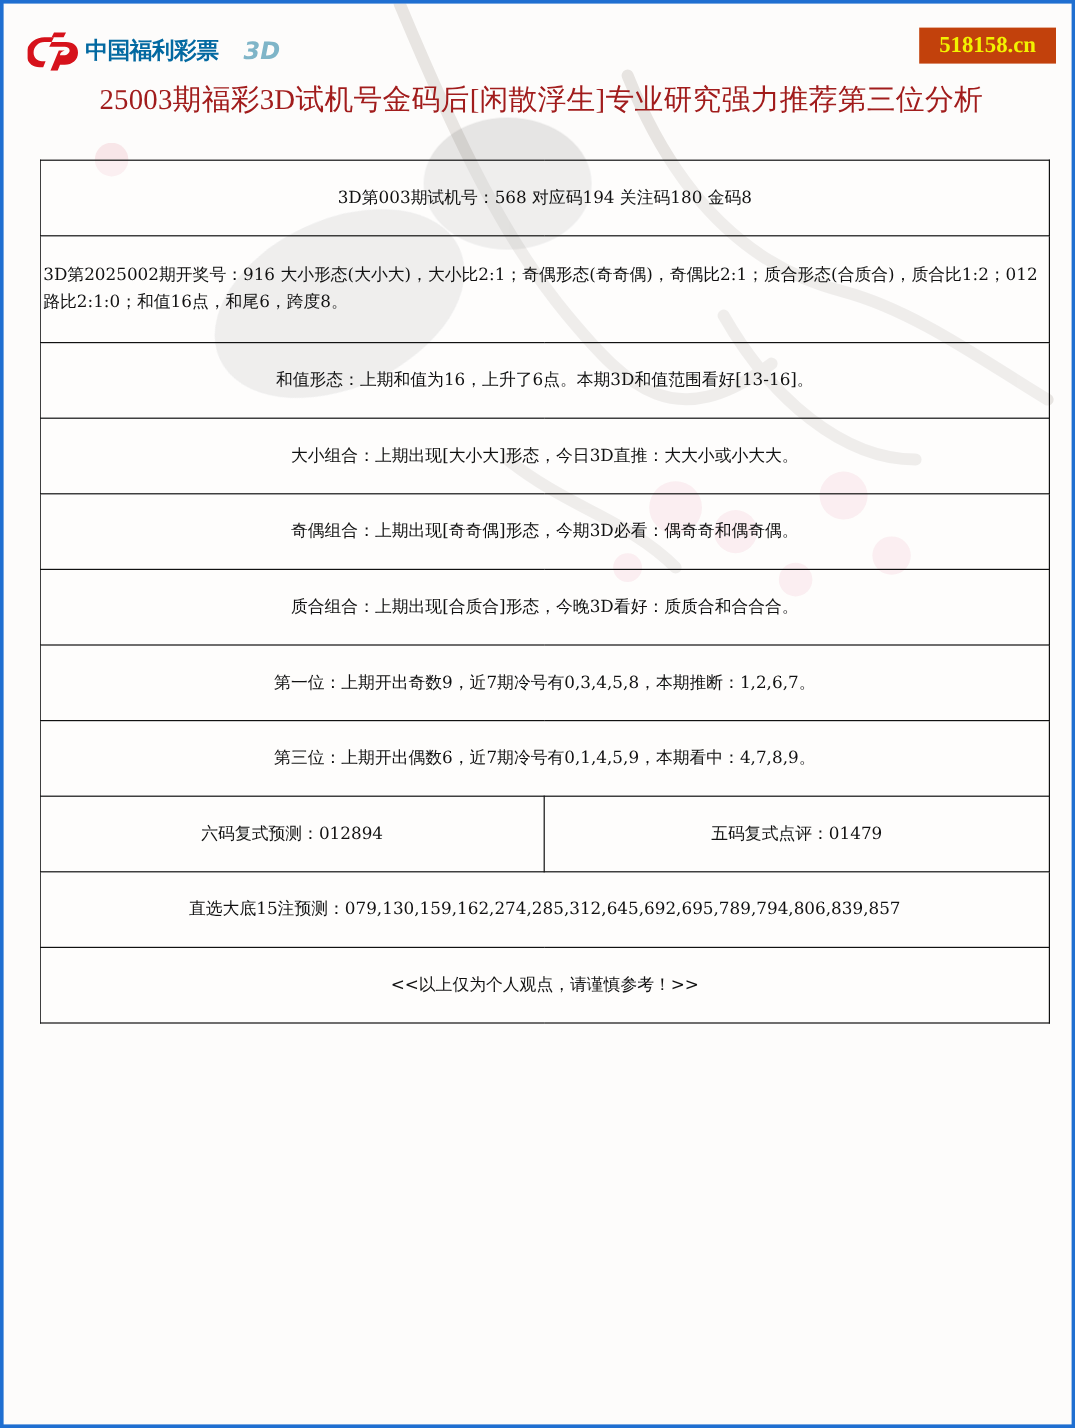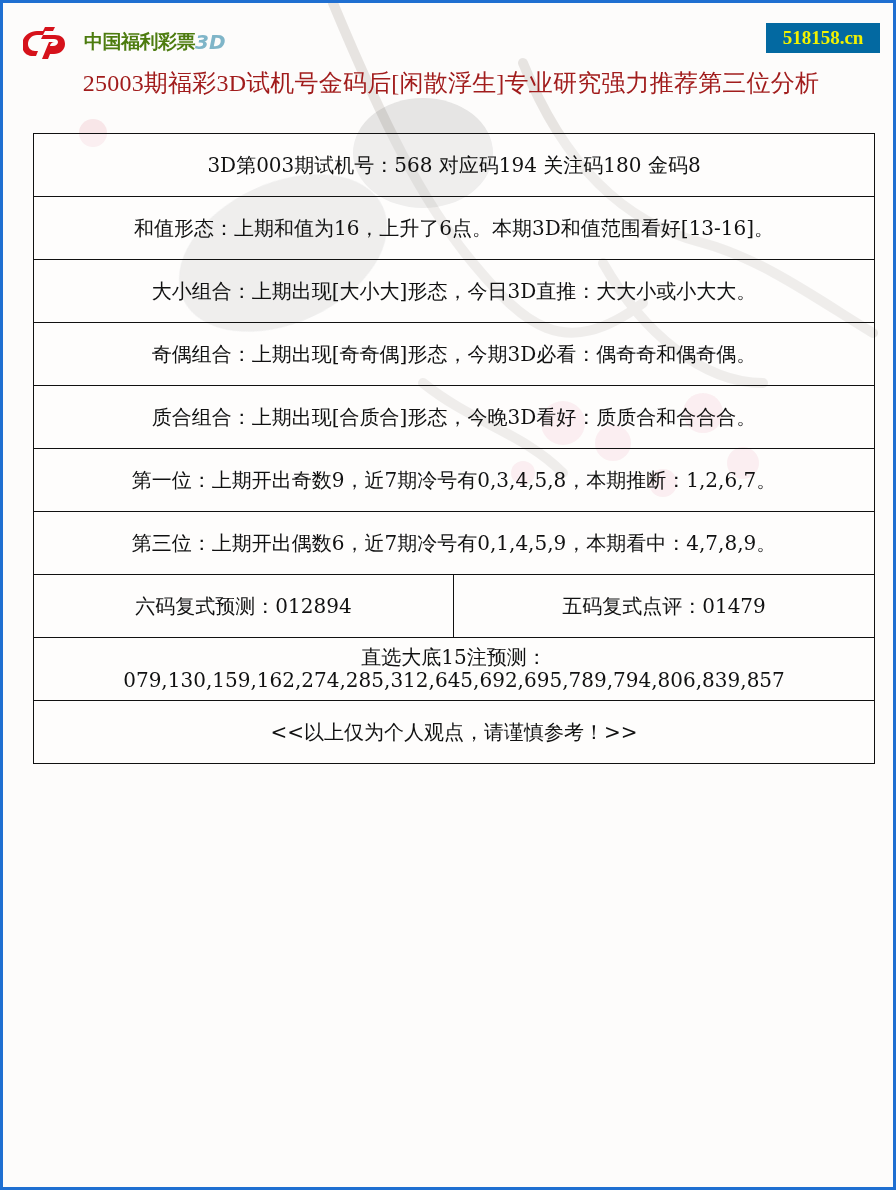--- a/index.html
+++ b/index.html
@@ -10,44 +10,44 @@
   .frame {
     position:absolute; left:0; top:0; width:896px; height:1190px;
     box-sizing:border-box; border:3px solid #1f6fd1;
     background:#fdfcfb; overflow:hidden;
   }
   .bg-art { position:absolute; left:0; top:0; width:896px; height:1190px; pointer-events:none; }
   .header { position:absolute; left:0; top:0; width:896px; height:125px; }
   .logo { position:absolute; left:20px; top:22px; height:34px; display:flex; align-items:center; }
   .logo-mark { width:44px; height:34px; }
   .logo-text {
-    margin-left:17px; font-family:"DejaVu Sans","Liberation Sans",sans-serif;
-    font-weight:bold; font-size:19px; color:#4d7c0f; letter-spacing:-0.5px;
+    margin-left:4px; font-family:"DejaVu Sans","Liberation Sans",sans-serif;
+    font-weight:bold; font-size:19px; color:#0369a1; letter-spacing:-0.5px;
   }
   .logo-3d {
-    margin-left:0; font-family:"DejaVu Sans","Liberation Sans",sans-serif;
+    margin-left:21px; font-family:"DejaVu Sans","Liberation Sans",sans-serif;
     font-style:italic; font-weight:bold; font-size:20px; color:#7fb5c8;
   }
   .site-badge {
     position:absolute; left:763px; top:20px; width:114px; height:30px;
-    background:#0369a1; color:#f2f200; font-family:"Liberation Serif","DejaVu Serif",serif;
+    background:#c2410c; color:#f2f200; font-family:"Liberation Serif","DejaVu Serif",serif;
     font-weight:bold; font-size:19px; line-height:30px; text-align:center;
   }
   .page-title {
     position:absolute; left:0; top:64px; width:896px; text-align:center;
     font-family:"Liberation Serif","DejaVu Serif",serif;
     font-size:24px; color:#a11c1c; letter-spacing:0.2px; white-space:nowrap;
   }
   table.info {
     position:absolute; left:30px; top:130px; width:841px;
     border-collapse:collapse; table-layout:fixed;
     background:rgba(255,255,255,0.35);
   }
   table.info td {
-    border:1px solid #111; padding:0 2px; font-size:20px; color:#111;
+    border:1px solid #111; padding:0 2px; font-size:14px; color:#111;
     text-align:center; vertical-align:middle; line-height:23px;
   }
   table.info td.left { text-align:left; }
   .r64 { height:63px; }
   .r90 { height:89px; }
 </style>
 </head>
 <body>
 
 <div class="frame">
@@ -92,20 +92,23 @@
 
   <table class="info">
     <colgroup>
         <col style="width:420px">
         <col style="width:421px">
       </colgroup>
     <tbody>
         <tr class="r64">
           <td colspan="2">3D第003期试机号：568  对应码194 关注码180 金码8</td>
         </tr>
+    <tr class="r90">
+          <td colspan="2" class="left">3D第2025002期开奖号：916 大小形态(大小大)，大小比2:1；奇偶形态(奇奇偶)，奇偶比2:1；质合形态(合质合)，质合比1:2；012路比2:1:0；和值16点，和尾6，跨度8。</td>
+        </tr>
     <tr class="r64">
           <td colspan="2">和值形态：上期和值为16，上升了6点。本期3D和值范围看好[13-16]。</td>
         </tr>
     <tr class="r64">
           <td colspan="2">大小组合：上期出现[大小大]形态，今日3D直推：大大小或小大大。</td>
         </tr>
     <tr class="r64">
           <td colspan="2">奇偶组合：上期出现[奇奇偶]形态，今期3D必看：偶奇奇和偶奇偶。</td>
         </tr>
     <tr class="r64">

